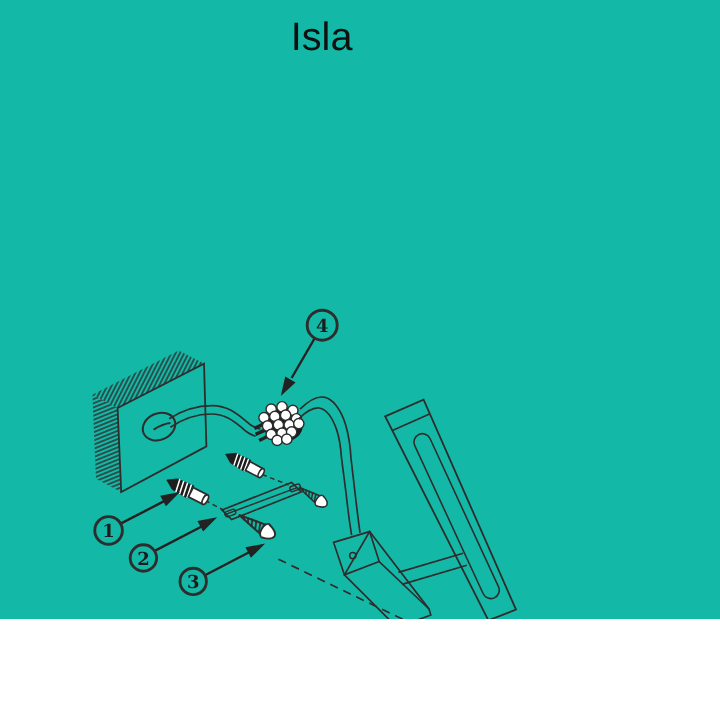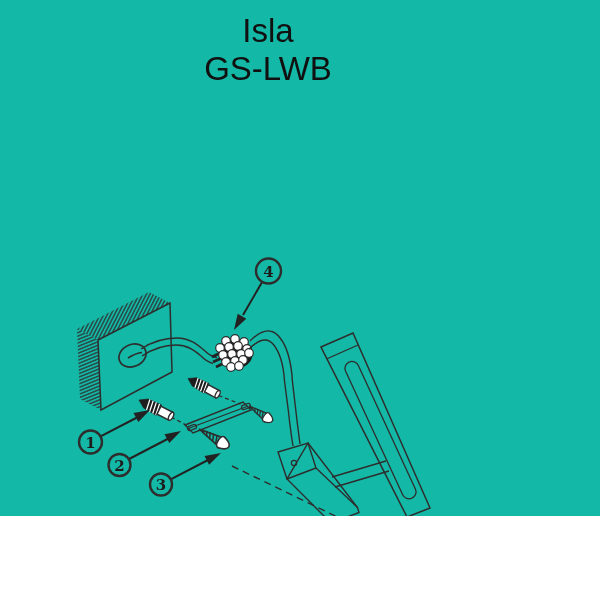--- a/index.html
+++ b/index.html
@@ -12,21 +12,20 @@
   .ln{stroke:#2d2d2d;fill:none;}
   .callout-digit{font-family:"DejaVu Serif", serif;font-weight:bold;font-size:15px;fill:#1c1c1c;}
 </style>
 </head>
 <body>
 
 <div class="page">
 
   <div class="title-block">
     <div>Isla</div>
-    <div>GS-LWB</div>
   </div>
 
   <svg width="600" height="600" viewBox="0 0 600 600" xmlns="http://www.w3.org/2000/svg">
     <defs>
       <pattern id="hatchT" patternUnits="userSpaceOnUse" width="3.2" height="40" patternTransform="rotate(27)">
         <line x1="1.6" y1="-5" x2="1.6" y2="45" stroke="#2d2d2d" stroke-width="1.2"></line>
       </pattern>
       <pattern id="hatchL" patternUnits="userSpaceOnUse" width="40" height="3.2" patternTransform="rotate(-22)">
         <line x1="-5" y1="1.6" x2="45" y2="1.6" stroke="#2d2d2d" stroke-width="1.2"></line>
       </pattern>

